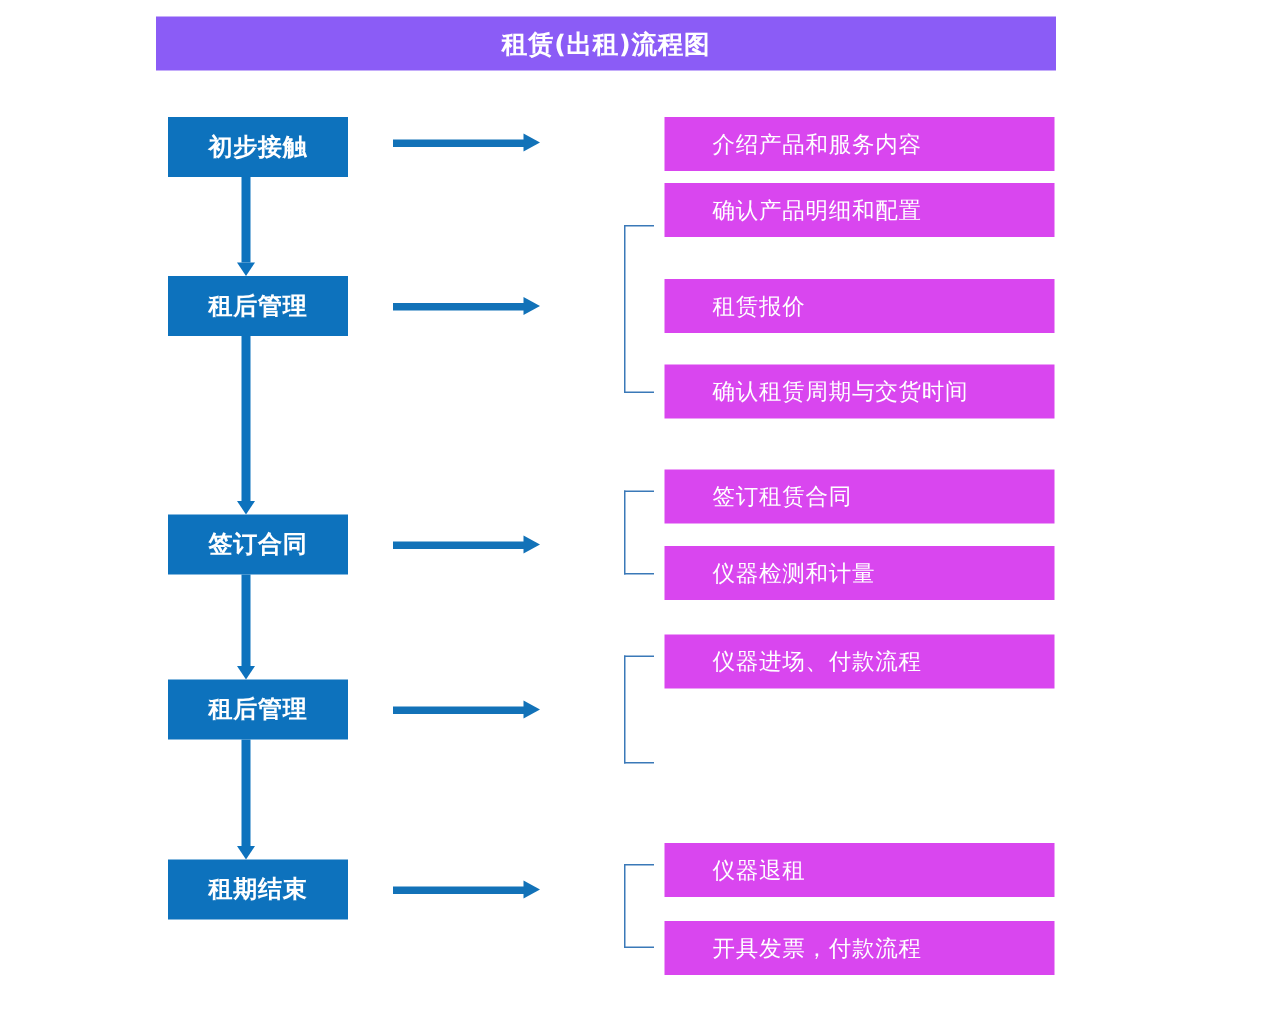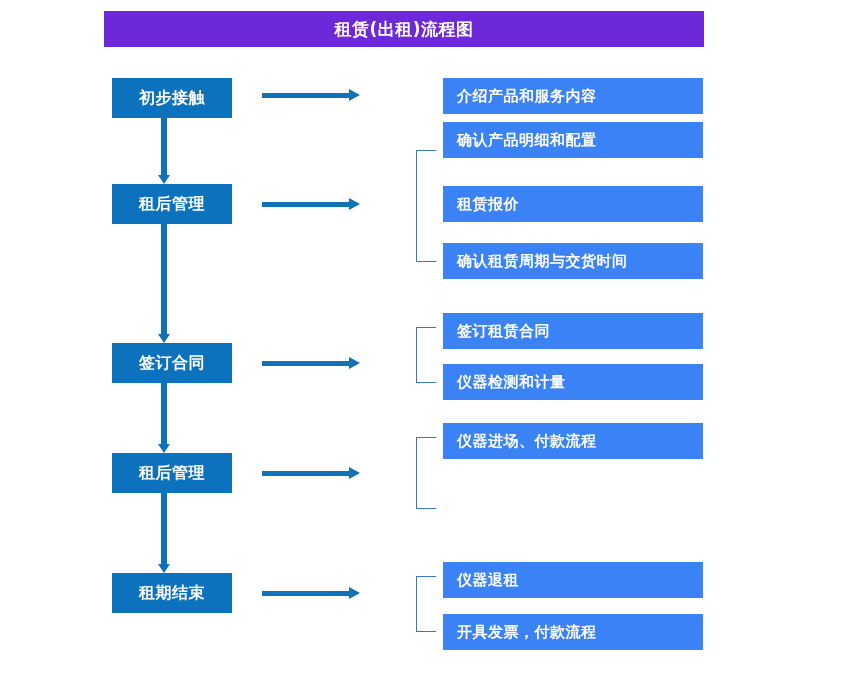--- a/index.html
+++ b/index.html
@@ -20,21 +20,21 @@
     height: 688px;
   }
 
   
   .title-bar {
     position: absolute;
     left: 104px;
     top: 11px;
     width: 600px;
     height: 36px;
-    background: #6d28d9;
+    background: #8b5cf6;
     color: #ffffff;
     display: flex;
     align-items: center;
     justify-content: center;
     font-size: 17px;
     font-weight: bold;
     letter-spacing: 0.5px;
   }
 
   
@@ -52,27 +52,27 @@
     font-weight: bold;
     letter-spacing: 0.5px;
   }
 
   
   .detail-box {
     position: absolute;
     left: 443px;
     width: 260px;
     height: 36px;
-    background: #3b82f6;
+    background: #d946ef;
     color: #ffffff;
     display: flex;
     align-items: center;
     font-size: 15px;
-    font-weight: bold;
-    padding-left: 14px;
+    font-weight: normal;
+    padding-left: 32px;
     box-sizing: border-box;
     letter-spacing: 0.5px;
   }
 
   
   .v-arrow {
     position: absolute;
     left: 158px;
     width: 12px;
   }

